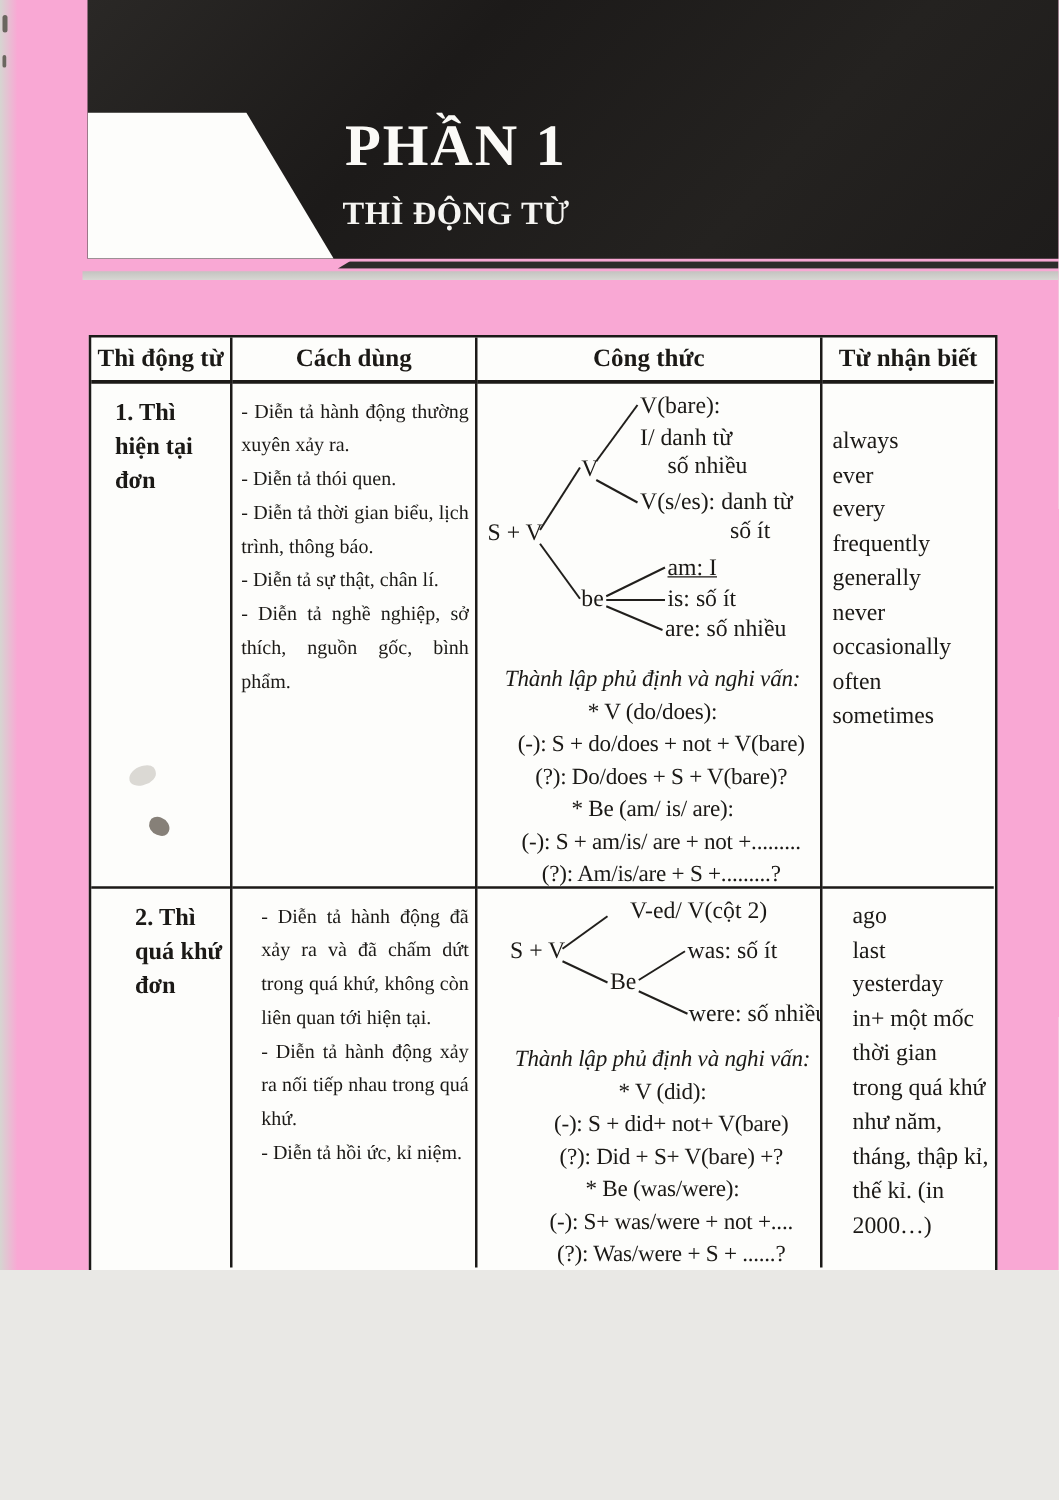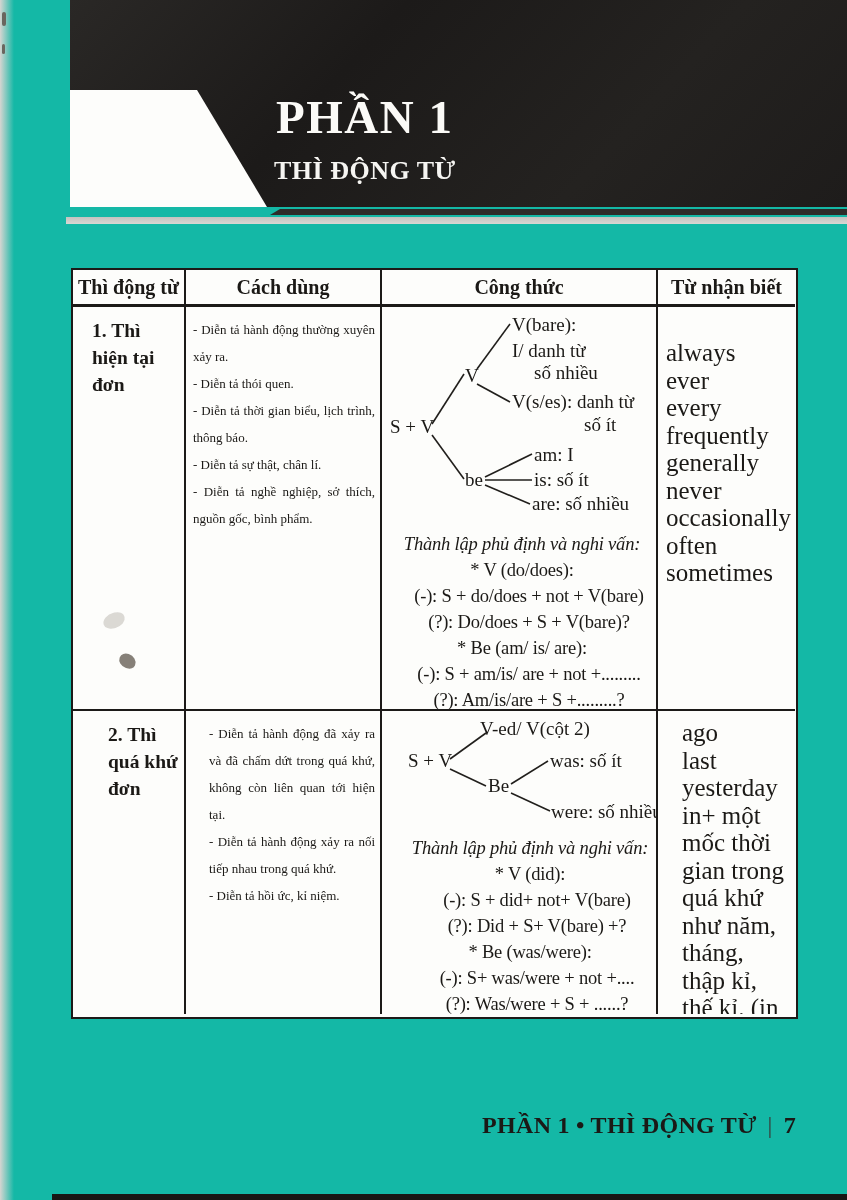--- a/index.html
+++ b/index.html
@@ -1,18 +1,18 @@
 <!DOCTYPE html>
 <html><head>
 <meta charset="utf-8">
 <style>
   html,body{margin:0;padding:0;background:#e9e8e5;}
   .page{
-    position:relative;width:847px;height:1200px;margin:0 auto;
-    background:#14b8a6;overflow:hidden;
+    position:relative;width:847px;height:1016px;margin:0 auto;
+    background:#f9a8d4;overflow:hidden;
     font-family:"Liberation Serif","DejaVu Serif",serif;
     color:#1b1916;
   }
   
   .edge-shade{position:absolute;left:0;top:0;width:14px;height:1200px;
     background:linear-gradient(to right,#d6d5d1,rgba(253,253,251,0));}
   .speck{position:absolute;background:#6a665f;border-radius:2px;}
 
   
   .banner{position:absolute;left:70px;top:0;width:777px;height:207px;
@@ -34,23 +34,23 @@
     display:grid;grid-template-columns:113px 196px 276px 137px;
     grid-template-rows:37px 404px 303px;
     border:2.5px solid #1c1a18;box-sizing:border-box;background:#fdfdfb;}
   .cell{border-right:2px solid #1c1a18;border-bottom:2px solid #1c1a18;
     overflow:hidden;position:relative;box-sizing:border-box;}
   .cell.last-col{border-right:none;}
   .cell.last-row{border-bottom:none;margin-left:16px;}
   .hcell{display:flex;align-items:center;justify-content:center;
     font-weight:700;font-size:20px;border-bottom-width:3.5px;}
   .tense-cell{padding:10px 4px 0 19px;font-weight:700;font-size:19.5px;line-height:27px;}
-  .usage-cell{padding:9px 5px 0 7px;font-size:13px;line-height:27px;}
+  .usage-cell{padding:9px 5px 0 7px;font-size:16px;line-height:27px;}
   .usage-cell p{margin:0;text-align:justify;}
-  .signal-cell{font-size:25px;line-height:27.5px;padding:0 4px 0 8px;}
+  .signal-cell{font-size:19px;line-height:27.5px;padding:0 4px 0 8px;}
   .signal-cell.pad-top{padding-top:32px;}
   .signal-cell.pad-top2{padding-top:8px;}
 
   
   .formula-cell{font-size:19px;}
   .tl{position:absolute;white-space:nowrap;font-size:19px;line-height:20px;}
   .tree-svg{position:absolute;left:0;top:0;}
   .tree-svg line{stroke:#211f1c;stroke-width:1.6;}
   .neg{position:absolute;left:8px;right:2px;}
   .neg-line{font-size:18.5px;line-height:26px;white-space:nowrap;letter-spacing:-0.2px;text-align:center;}
@@ -114,21 +114,21 @@
         <line x1="103" y1="178" x2="148" y2="197"></line>
       </svg>
       <span class="tl" style="left:8px;top:110px;">S + V</span>
       <span class="tl" style="left:83px;top:59px;">V</span>
       <span class="tl" style="left:130px;top:8px;">V(bare):</span>
       <span class="tl" style="left:130px;top:34px;">I/ danh từ</span>
       <span class="tl" style="left:152px;top:56px;">số nhiều</span>
       <span class="tl" style="left:130px;top:85px;">V(s/es): danh từ</span>
       <span class="tl" style="left:202px;top:108px;">số ít</span>
       <span class="tl" style="left:83px;top:163px;">be</span>
-      <span class="tl" style="left:152px;top:138px;">am: I</span>
+      <span class="tl" style="left:152px;top:138px;text-decoration:underline;">am: I</span>
       <span class="tl" style="left:152px;top:163px;">is: số ít</span>
       <span class="tl" style="left:150px;top:187px;">are: số nhiều</span>
       <div class="neg" style="top:224px;">
         <div class="neg-line italic">Thành lập phủ định và nghi vấn:</div>
         <div class="neg-line">* V (do/does):</div>
         <div class="neg-line indent">(-): S + do/does + not + V(bare)</div>
         <div class="neg-line indent">(?): Do/does + S + V(bare)?</div>
         <div class="neg-line">* Be (am/ is/ are):</div>
         <div class="neg-line indent">(-): S + am/is/ are + not +.........</div>
         <div class="neg-line indent">(?): Am/is/are + S +.........?</div>
@@ -155,21 +155,21 @@
       <p>- Diễn tả hồi ức, kỉ niệm.</p>
     </div>
 
     <div class="cell formula-cell last-row">
       <svg class="tree-svg" width="276" height="125" viewBox="0 0 276 125">
         <line x1="52" y1="48" x2="88" y2="22"></line>
         <line x1="52" y1="58" x2="88" y2="75"></line>
         <line x1="113" y1="73" x2="150" y2="50"></line>
         <line x1="113" y1="82" x2="152" y2="100"></line>
       </svg>
-      <span class="tl" style="left:82px;top:8px;font-family:Liberation Serif, serif;">V-ed/ V(cột 2)</span>
+      <span class="tl" style="left:106px;top:8px;font-family:Liberation Serif, serif;">V-ed/ V(cột 2)</span>
       <span class="tl" style="left:10px;top:40px;">S + V</span>
       <span class="tl" style="left:152px;top:40px;">was: số ít</span>
       <span class="tl" style="left:90px;top:65px;">Be</span>
       <span class="tl" style="left:153px;top:91px;">were: số nhiều</span>
       <div class="neg" style="top:124px;">
         <div class="neg-line italic">Thành lập phủ định và nghi vấn:</div>
         <div class="neg-line">* V (did):</div>
         <div class="neg-line indent">(-): S + did+ not+ V(bare)</div>
         <div class="neg-line indent">(?): Did + S+ V(bare) +?</div>
         <div class="neg-line">* Be (was/were):</div>

